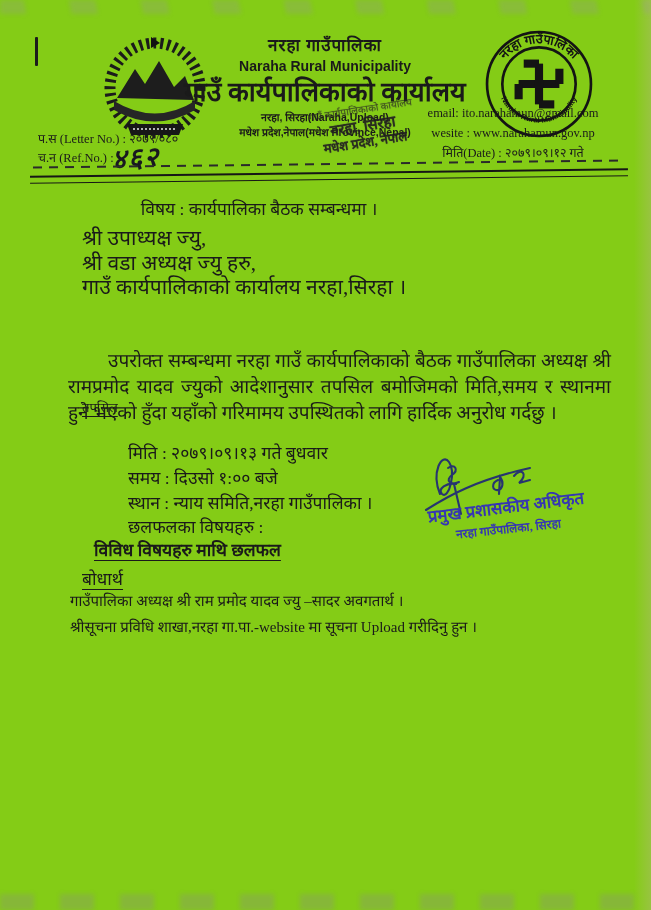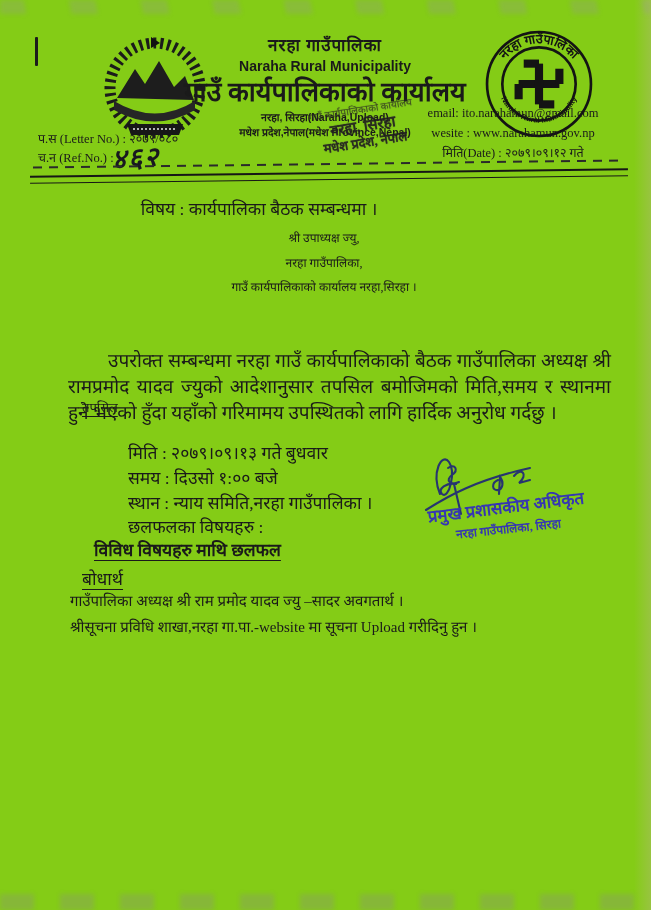--- a/index.html
+++ b/index.html
@@ -35,21 +35,21 @@
   .meta-left{left:38px;top:130px;width:220px;line-height:1.5;}
   .meta-right{left:402px;top:103px;width:222px;text-align:center;line-height:1.6;font-family:Liberation Serif, serif;}
   .handwritten{left:112px;top:138px;font-size:27px;font-weight:bold;font-style:italic;
     transform:rotate(-4deg);letter-spacing:2px;color:#181820;font-family:"DejaVu Serif",serif;}
   .rule-dashed{left:33px;top:163px;width:592px;height:2.4px;transform:rotate(-0.7deg);
     background:repeating-linear-gradient(90deg,#2a2a2a 0 9px,transparent 9px 16px);}
   .rule-solid{left:30px;top:172px;width:598px;height:5px;transform:rotate(-0.7deg);
     border-top:2.4px solid #161616;border-bottom:1.2px solid #161616;}
   
   .subject{left:0;top:196px;width:518px;text-align:center;font-size:17.5px;}
-  .recipients{left:94px;top:226px;width:460px;font-size:12px;line-height:24.5px;text-align:center;}
+  .recipients{left:82px;top:226px;width:460px;font-size:21px;line-height:24.5px;}
   .paragraph{left:68px;top:348px;width:543px;font-size:19px;line-height:26px;
     text-align:justify;text-indent:40px;}
   .tapasil{left:82px;top:398px;font-size:13px;text-decoration:underline;text-underline-offset:4px;}
   .details{left:128px;top:441px;width:360px;font-size:17.5px;line-height:24.8px;}
   .agenda{left:82px;top:537px;font-size:17.5px;font-weight:bold;text-decoration:underline;text-underline-offset:4px;margin-left:12px;}
   .bodhartha{left:82px;top:566px;font-size:17.5px;text-decoration:underline;text-underline-offset:4px;}
   .cc{left:70px;top:588px;width:540px;font-size:15px;line-height:26px;}
   
   .sig-svg{left:418px;top:444px;}
   .blue-stamp{left:402px;top:496px;width:210px;text-align:center;transform:rotate(-7deg);line-height:1.45;}
@@ -130,21 +130,21 @@
     <div>मिति(Date) : २०७९।०९।१२ गते</div>
   </div>
 
   <div class="abs rule-dashed"></div>
   <div class="abs rule-solid"></div>
 
   <div class="abs subject">विषय : कार्यपालिका बैठक सम्बन्धमा ।</div>
 
   <div class="abs recipients">
     <div>श्री उपाध्यक्ष ज्यु,</div>
-    <div>नरहा गाउँपालिका,</div>
+    <div>श्री वडा अध्यक्ष ज्यु हरु,</div>
     <div>गाउँ कार्यपालिकाको कार्यालय नरहा,सिरहा ।</div>
   </div>
 
   <div class="abs paragraph">उपरोक्त सम्बन्धमा नरहा गाउँ कार्यपालिकाको बैठक गाउँपालिका अध्यक्ष श्री रामप्रमोद यादव ज्युको आदेशानुसार तपसिल बमोजिमको मिति,समय र स्थानमा हुने भएको हुँदा यहाँको गरिमामय उपस्थितको लागि हार्दिक अनुरोध गर्दछु ।</div>
 
   <div class="abs tapasil">तपसिल</div>
   <div class="abs details">
     <div>मिति : २०७९।०९।१३ गते बुधवार</div>
     <div>समय : दिउसो १:०० बजे</div>
     <div>स्थान : न्याय समिति,नरहा गाउँपालिका ।</div>

